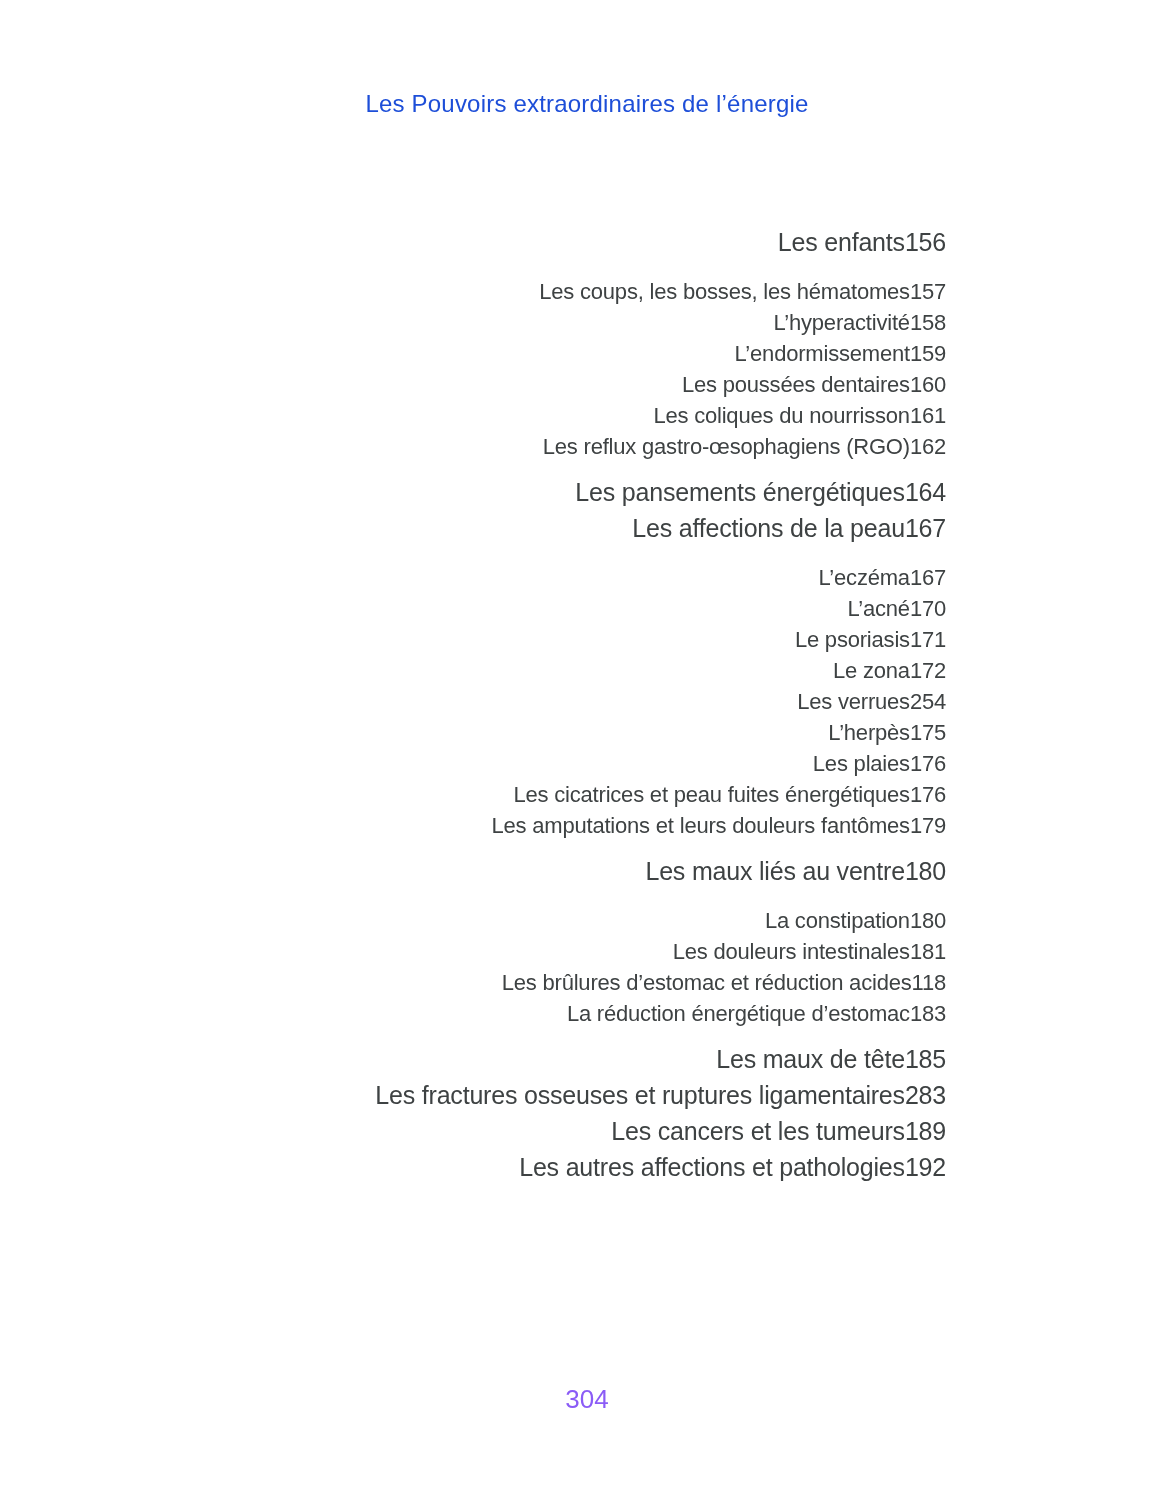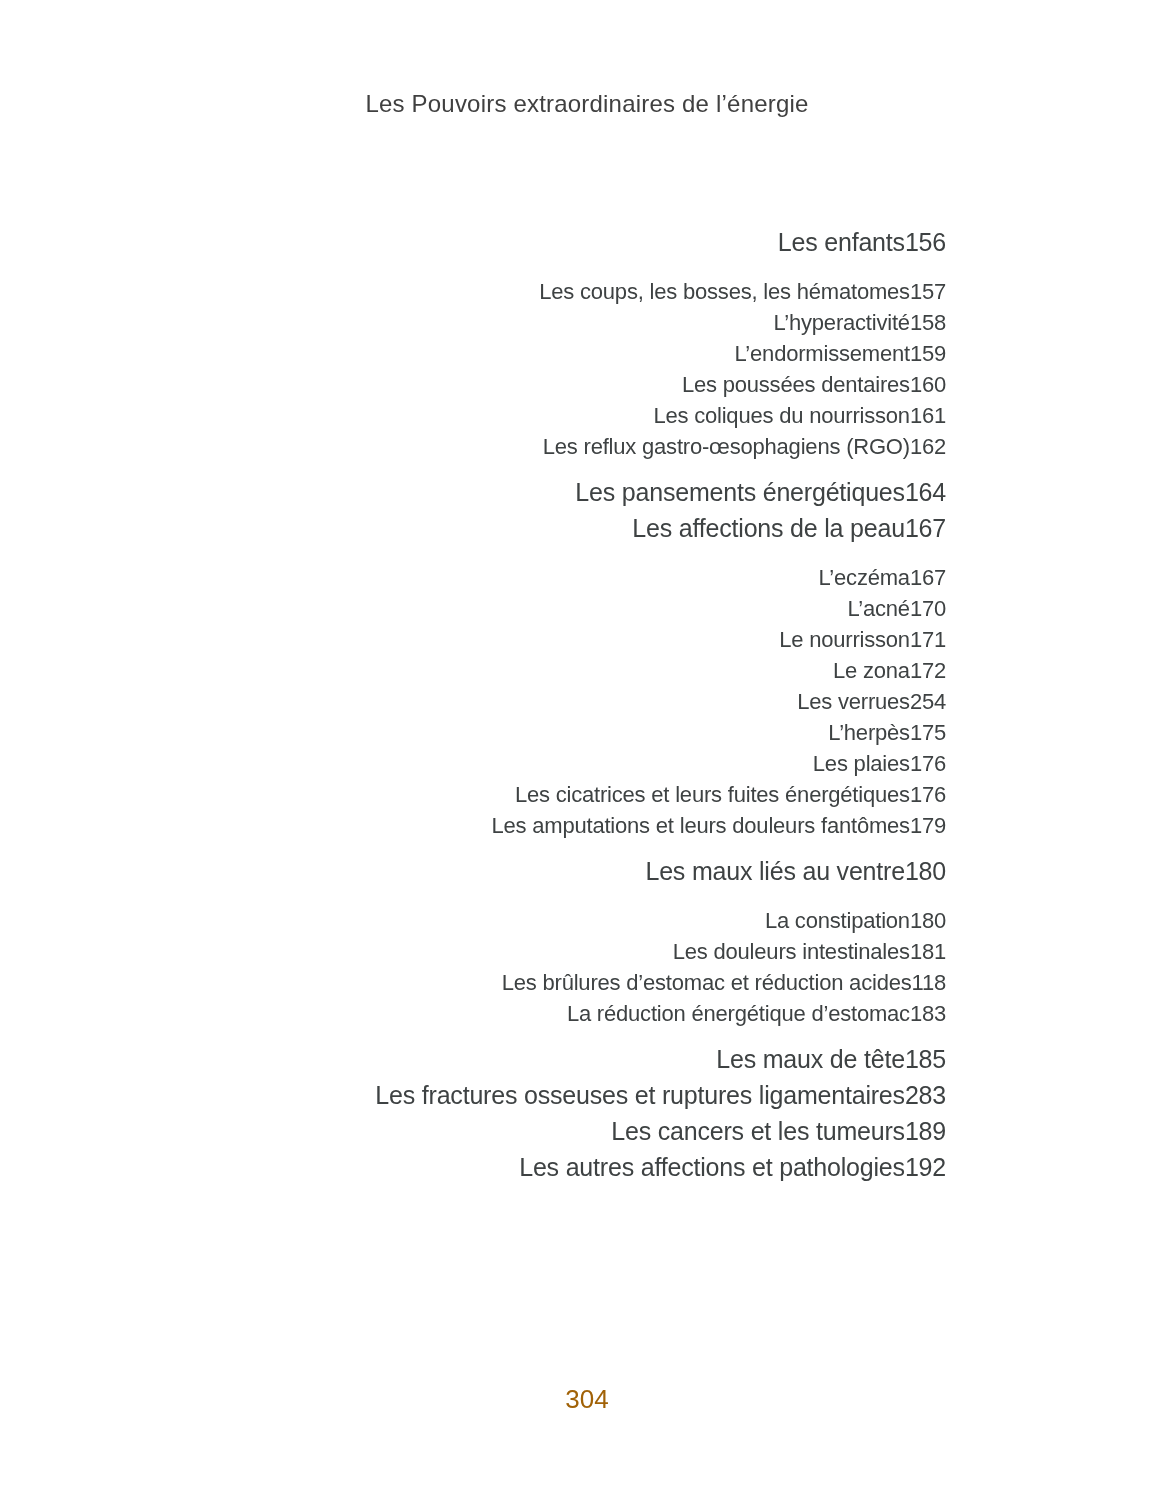--- a/index.html
+++ b/index.html
@@ -16,21 +16,21 @@
     overflow: hidden;
   }
   .running-header {
     position: absolute;
     top: 90px;
     left: 0;
     right: 0;
     text-align: center;
     font-size: 24px;
     letter-spacing: 0.2px;
-    color: #404040;
+    color: #1d4ed8;
   }
   .toc {
     position: absolute;
     top: 224px;
     left: 229px;
     right: 228px;
   }
   .toc-row {
     display: flex;
     justify-content: flex-end;
@@ -57,21 +57,21 @@
   .toc-page {
     white-space: nowrap;
   }
   .page-number {
     position: absolute;
     top: 1384px;
     left: 0;
     right: 0;
     text-align: center;
     font-size: 26px;
-    color: #a16207;
+    color: #8b5cf6;
   }
 </style>
 </head>
 <body>
 
 <div class="page">
 
   <div class="running-header">Les Pouvoirs extraordinaires de l’énergie</div>
 
   <div class="toc" id="toc">
@@ -121,41 +121,41 @@
         <div class="group-items">
           <div class="toc-row level-2">
       <span class="toc-label">L’eczéma</span>
       <span class="toc-page">167</span>
     </div>
           <div class="toc-row level-2">
       <span class="toc-label">L’acné</span>
       <span class="toc-page">170</span>
     </div>
           <div class="toc-row level-2">
-      <span class="toc-label">Le nourrisson</span>
+      <span class="toc-label">Le psoriasis</span>
       <span class="toc-page">171</span>
     </div>
           <div class="toc-row level-2">
       <span class="toc-label">Le zona</span>
       <span class="toc-page">172</span>
     </div>
           <div class="toc-row level-2">
       <span class="toc-label">Les verrues</span>
       <span class="toc-page">254</span>
     </div>
           <div class="toc-row level-2">
       <span class="toc-label">L’herpès</span>
       <span class="toc-page">175</span>
     </div>
           <div class="toc-row level-2">
       <span class="toc-label">Les plaies</span>
       <span class="toc-page">176</span>
     </div>
           <div class="toc-row level-2">
-      <span class="toc-label">Les cicatrices et leurs fuites énergétiques</span>
+      <span class="toc-label">Les cicatrices et peau fuites énergétiques</span>
       <span class="toc-page">176</span>
     </div>
           <div class="toc-row level-2">
       <span class="toc-label">Les amputations et leurs douleurs fantômes</span>
       <span class="toc-page">179</span>
     </div>
         </div>
       </div>
       <div class="toc-group">
         <div class="toc-row level-1">

